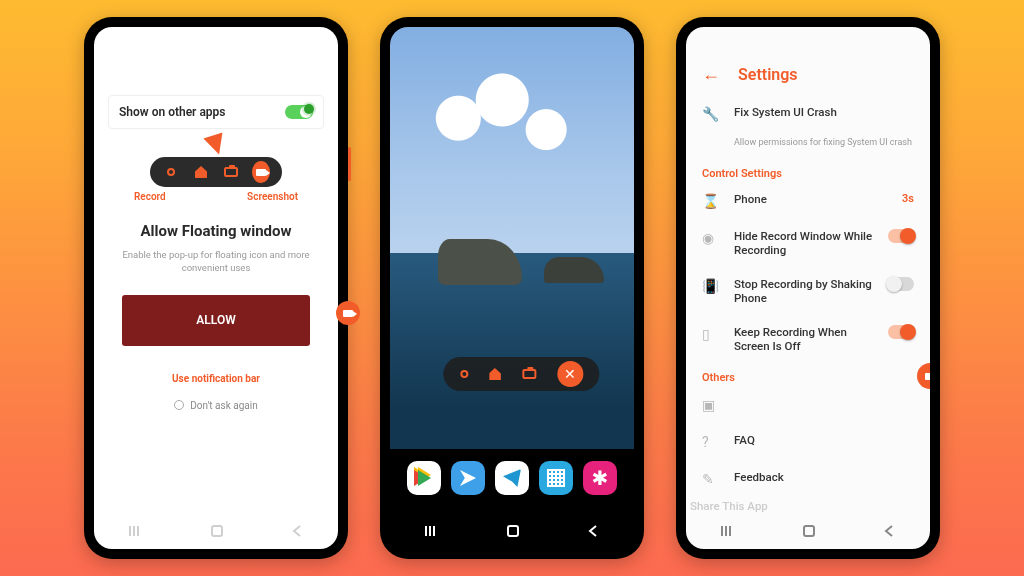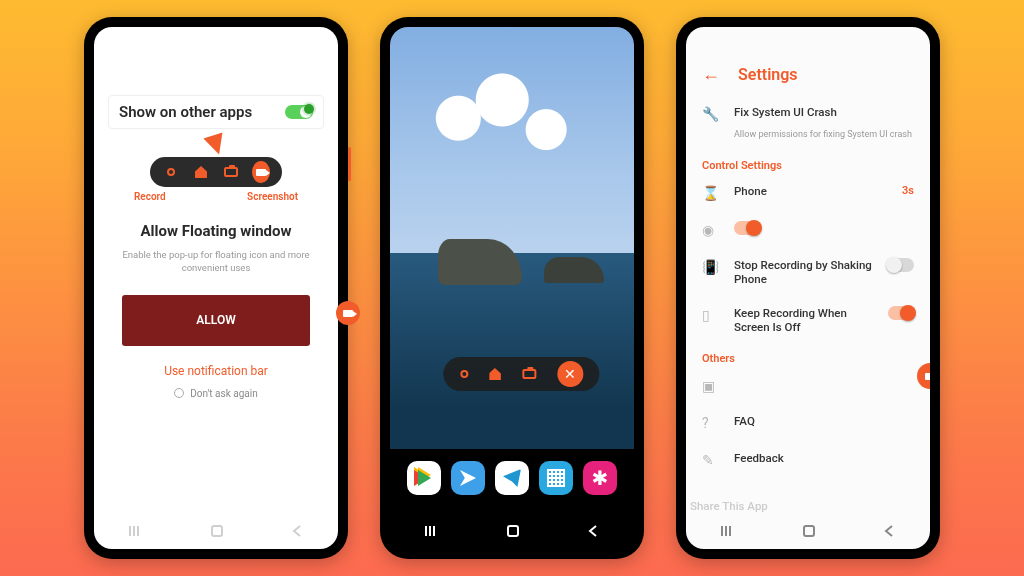--- a/index.html
+++ b/index.html
@@ -32,21 +32,21 @@
   }
   .navbar.light svg, .navbar.light .sq { stroke:#cfcfcf; fill:none; }
   .navbar.dark svg, .navbar.dark .sq { stroke:#fff; fill:none; }
   .navbar .sq { width:12px; height:12px; border:2px solid; border-radius:3px; }
 
   
   .p1 .screen { padding-top: 26px; }
   .card1 {
     margin: 42px 14px 0; height: 34px; border:1px solid #eee; border-radius:4px;
     display:flex; align-items:center; justify-content:space-between; padding:0 10px;
-    font-size:15px; font-weight:600; color:#2a2a2a;
+    font-size:12px; font-weight:600; color:#2a2a2a;
   }
   .toggle-green { width:28px; height:14px; background:#5ad15a; border-radius:8px; position:relative; }
   .toggle-green::after { content:""; position:absolute; right:1px; top:1px; width:12px;height:12px; background:#fff; border-radius:50%; }
   .hand { position:absolute; right:-1px; top:-1px; width:10px;height:10px; background:#2aa02a; border-radius:50%; box-shadow:0 0 0 2px #2aa02a33; }
   .pointer {
     margin: 6px auto 2px; width:0;height:0;
     border-left:10px solid transparent; border-right:10px solid transparent;
     border-top:20px solid #f25c2a; transform: rotate(-18deg);
   }
   .pill {
@@ -61,22 +61,22 @@
   .vid-bubble { width:22px;height:22px;background:#f25c2a;border-radius:50%;display:flex;align-items:center;justify-content:center; }
   .vid-in { width:10px;height:7px;background:#fff;border-radius:1px;position:relative; }
   .vid-in::after{content:"";position:absolute;right:-4px;top:1px;border-left:4px solid #fff;border-top:3px solid transparent;border-bottom:3px solid transparent;}
   .labels { display:flex; justify-content:space-between; width:164px; margin:4px auto 16px; font-size:10px; color:#f25c2a; font-weight:600; }
   .h1a { text-align:center; font-size:15px; font-weight:700; color:#2a2a2a; margin-top:20px; }
   .sub { text-align:center; font-size:9.5px; color:#9a9a9a; margin:8px 28px 0; line-height:1.4; }
   .allow-btn {
     margin:20px 28px 0; height:51px; background:#7f1d1d; color:#fff;
     display:flex; align-items:center; justify-content:center; font-size:12px; font-weight:600; border-radius:3px;
   }
-  .link { text-align:center; color:#f25c2a; font-size:12px; font-weight:400; margin-top:18px; }
-  .chk-row { display:flex; align-items:center; justify-content:center; gap:6px; margin-top:10px; font-size:10px; color:#8a8a8a; }
+  .link { text-align:center; color:#f25c2a; font-size:10px; font-weight:700; margin-top:27px; }
+  .chk-row { display:flex; align-items:center; justify-content:center; gap:6px; margin-top:16px; font-size:10px; color:#8a8a8a; }
   .chk-row .circ { width:10px;height:10px;border:1.5px solid #aaa;border-radius:50%; }
   .float-badge { position:absolute; right:-12px; top:284px; width:24px;height:24px;background:#f25c2a;border-radius:50%;display:flex;align-items:center;justify-content:center; }
 
   
   .p2 .screen { background:#000; }
   .sky { position:absolute; top:0;left:0;right:0;height:228px;
     background:
       radial-gradient(circle at 28% 40%, #fff 0 22px, transparent 23px),
       radial-gradient(circle at 46% 32%, #fff 0 26px, transparent 27px),
       radial-gradient(circle at 64% 45%, #fff 0 20px, transparent 21px),
@@ -111,21 +111,21 @@
   
   .p3 .screen { background:#fbfbfb; padding-top:26px; overflow:hidden; }
   .topbar { height:42px; display:flex; align-items:center; gap:18px; padding:0 16px; }
   .topbar .back{color:#f25c2a;font-size:18px;}
   .topbar .title{color:#f25c2a;font-size:16px;font-weight:600;}
   .row { display:flex; align-items:flex-start; gap:14px; padding:10px 16px; }
   .row .icn { width:18px; flex:0 0 18px; color:#b7b7b7; font-size:14px; margin-top:1px; }
   .row .body { flex:1; }
   .row .rt { flex:0 0 auto; }
   .t1 { font-size:11.5px; color:#333; font-weight:500; }
-  .t2 { font-size:9px; color:#9a9a9a; margin-top:10px; line-height:1.3; }
+  .t2 { font-size:9px; color:#9a9a9a; margin-top:18px; line-height:1.3; }
   .sect { font-size:11px; color:#f25c2a; font-weight:600; padding:8px 16px 2px; }
   .val-r { font-size:11px; color:#f25c2a; font-weight:600; }
   .sw { width:26px;height:14px;border-radius:8px;position:relative; }
   .sw::after{content:"";position:absolute;top:-1px;width:16px;height:16px;border-radius:50%;box-shadow:0 1px 2px rgba(0,0,0,0.3);}
   .sw.on{background:#fbbfa3;} .sw.on::after{right:-2px;background:#f25c2a;}
   .sw.off{background:#d8d8d8;} .sw.off::after{left:-2px;background:#f1f1f1;}
   .float-badge3 { position:absolute; right:-13px; top:336px; width:26px;height:26px;background:#f25c2a;border-radius:50%;display:flex;align-items:center;justify-content:center; }
   .fade-bottom { position:absolute; left:4px; right:16px; bottom:36px; font-size:11.5px; color:#ccc; font-weight:500; }
 </style>
 </head>
@@ -246,20 +246,23 @@
     <div class="row">
       <div class="icn">⌛</div>
       <div class="body">
           <div class="t1">Phone</div>
         </div>
       <div class="rt val-r">3s</div>
     </div>
 
     <div class="row">
       <div class="icn">◉</div>
+      <div class="body">
+          <div class="t1">Hide Record Window While Recording</div>
+        </div>
       <div class="rt">
           <div class="sw on"></div>
         </div>
     </div>
 
     <div class="row">
       <div class="icn">📳</div>
       <div class="body">
           <div class="t1">Stop Recording by Shaking Phone</div>
         </div>

